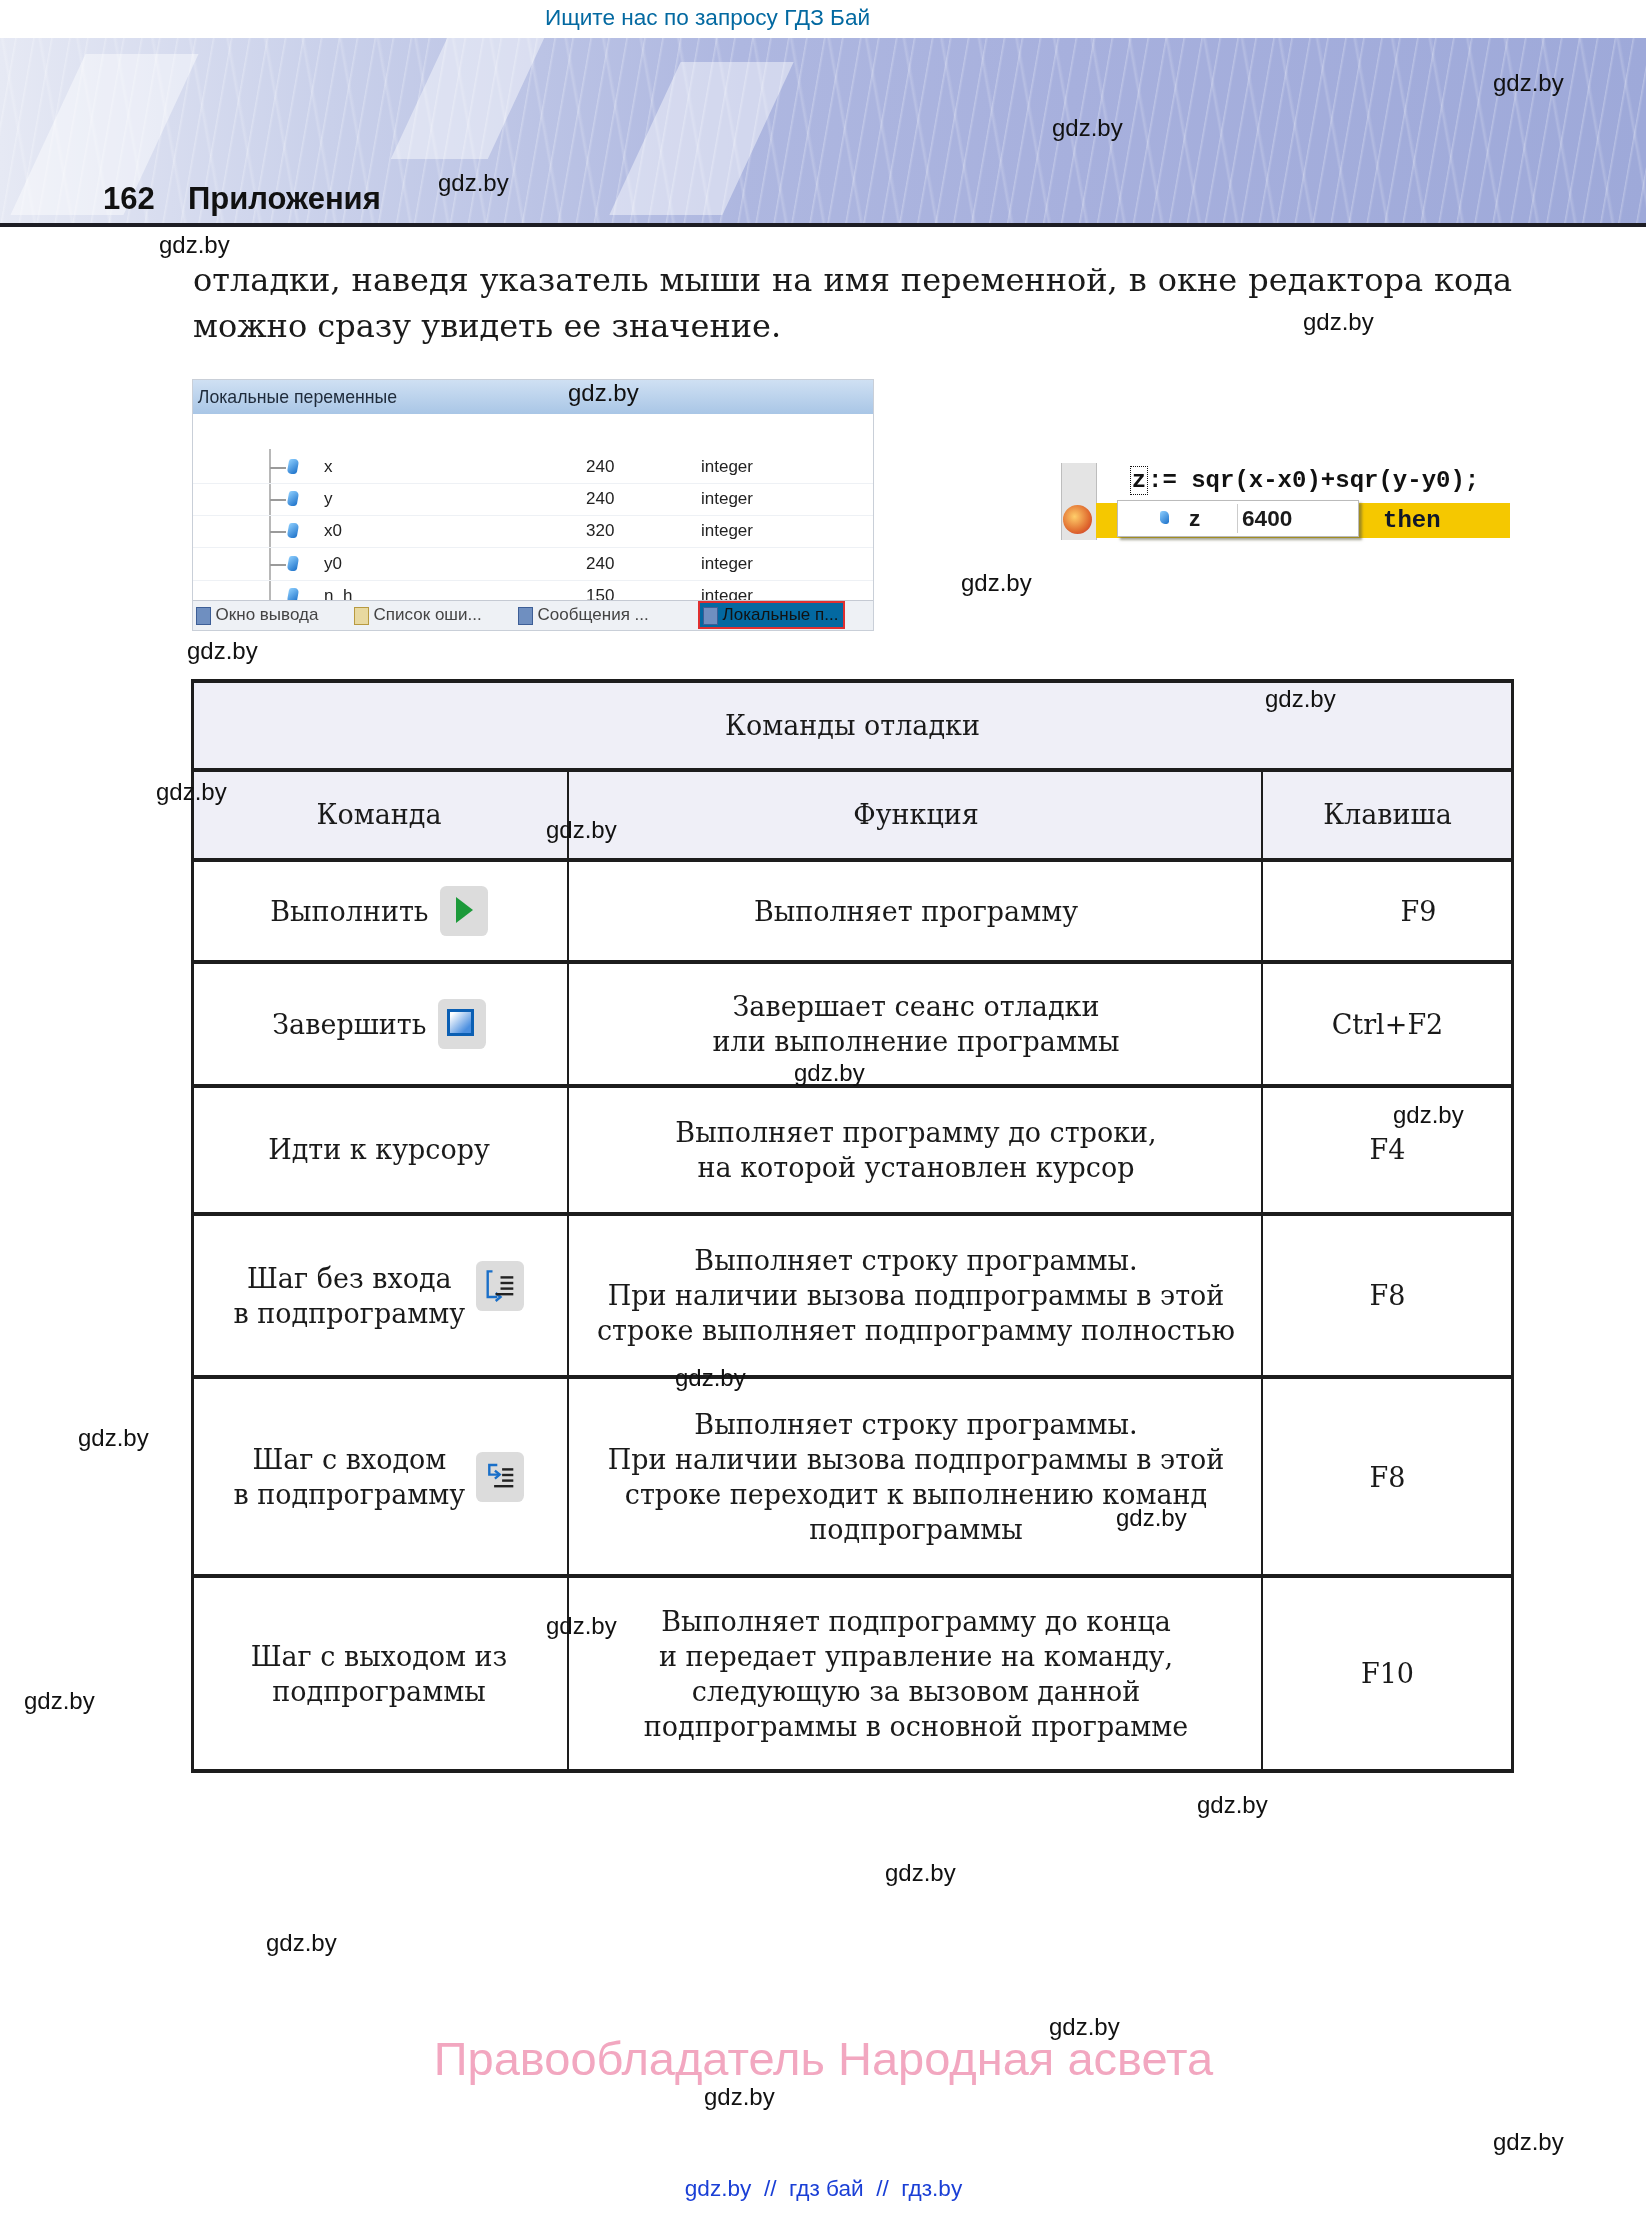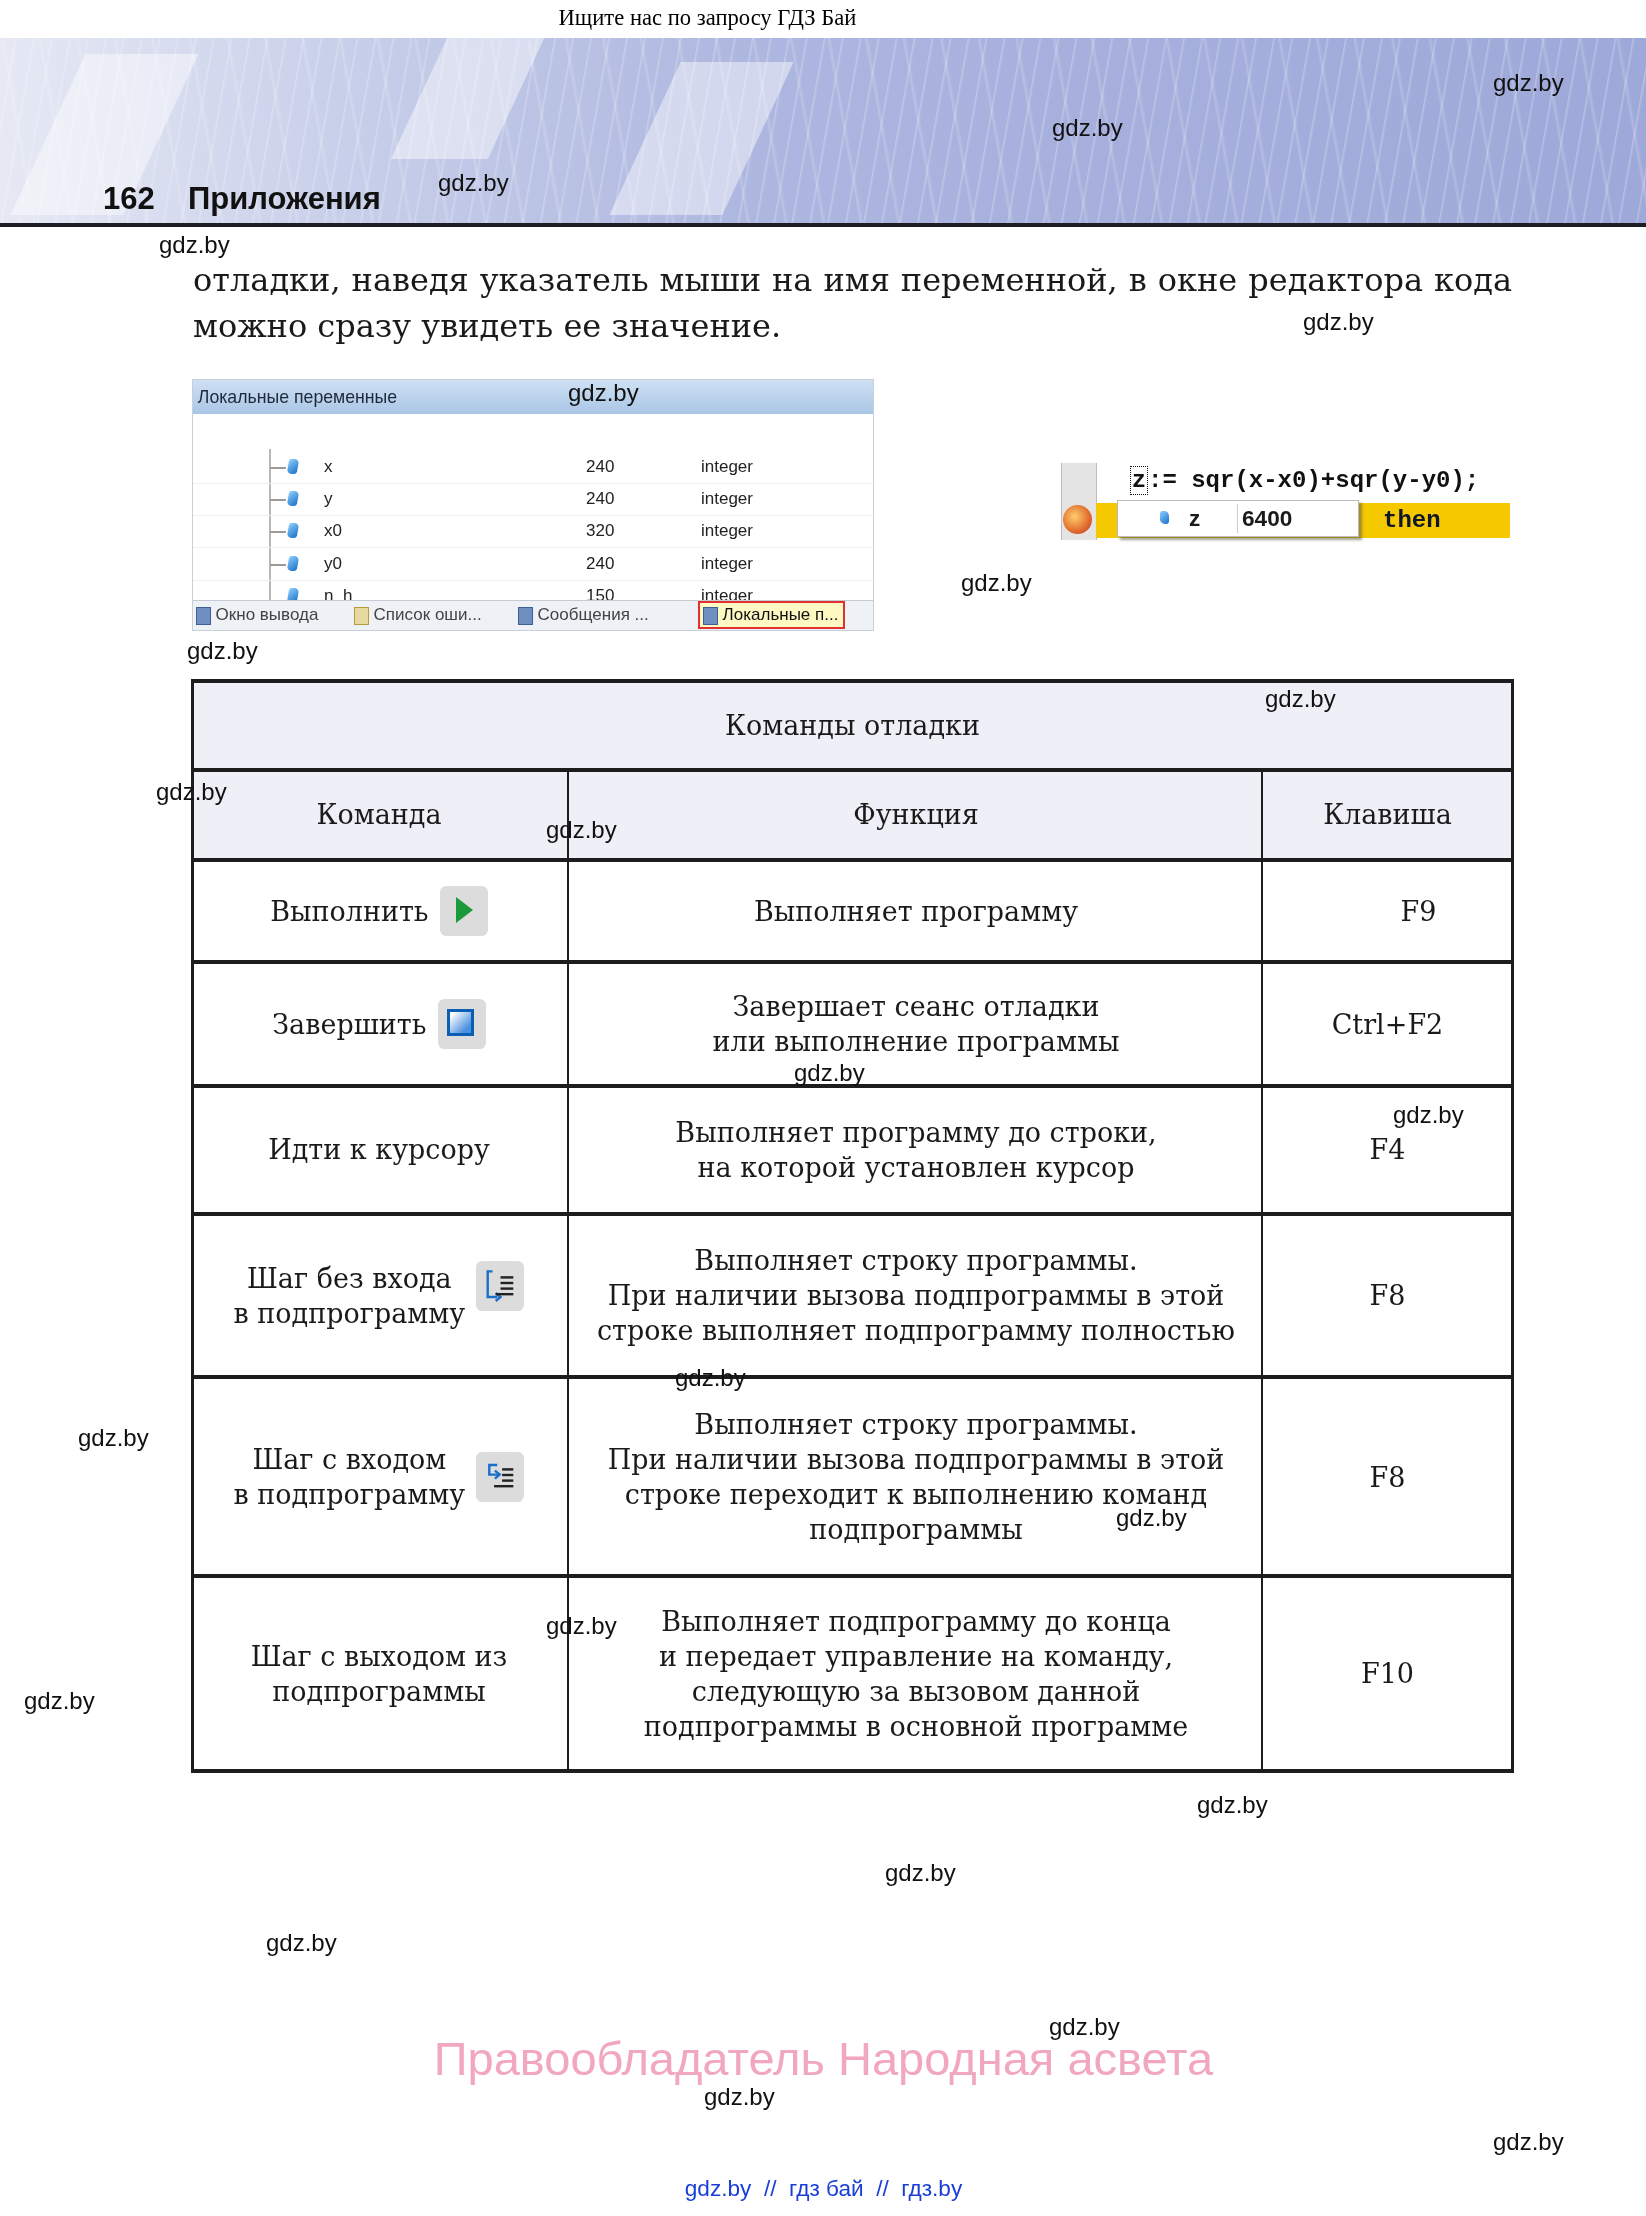--- a/index.html
+++ b/index.html
@@ -1,20 +1,20 @@
 <!DOCTYPE html>
 <html style="font-size:13px"><head>
 <meta charset="utf-8">
 <style>
   html, body { margin:0; padding:0; }
   body { width:1647px; height:2216px; position:relative; background:#ffffff; overflow:hidden;
          font-family:"DejaVu Serif", serif; color:#1a1a1a; }
   .abs { position:absolute; }
-  .promo { top:1.6px; left:0; width:1415px; text-align:center; color:#000000;
-           font-family:Liberation Serif, serif; font-size:22.6px; line-height:32px; }
+  .promo { top:1.6px; left:0; width:1415px; text-align:center; color:#0369a1;
+           font-family:Liberation Sans, sans-serif; font-size:22.6px; line-height:32px; }
   .banner { top:38px; left:0; width:1647px; height:189px;
      background:
        repeating-linear-gradient(100deg, rgba(255,255,255,0.0) 0px, rgba(255,255,255,0.0) 14.5px, rgba(255,255,255,0.25) 15.3px, rgba(255,255,255,0.0) 17.7px),
        repeating-linear-gradient(80deg, rgba(255,255,255,0.0) 0px, rgba(255,255,255,0.0) 32px, rgba(255,255,255,0.18) 34px, rgba(255,255,255,0.0) 37px),
        linear-gradient(90deg, #e6e9f4 0%, #c9d0ea 20%, #aeb7e0 45%, #a7b0dd 65%, #9ea9d9 100%);
      border-bottom:4px solid #1d1d24; box-sizing:border-box; }
   .banner .keyshape { position:absolute; background:rgba(255,255,255,0.45); transform:skewX(-25deg); }
   .page-num { top:181px; left:103px; font-family:"Liberation Sans", sans-serif; font-weight:bold; font-size:31px; color:#111; }
   .section { top:181px; left:188px; font-family:"Liberation Sans", sans-serif; font-weight:bold; font-size:31px; color:#111; }
   .wm { font-family:"Liberation Sans", sans-serif; font-size:24px; color:#111; line-height:27px; white-space:nowrap; }
@@ -29,21 +29,21 @@
   .locals .colhead span { position:absolute; }
   .locals .row { position:absolute; left:0; right:0; height:32px; line-height:32px; font-size:17px; color:#222; border-bottom:0.8px solid #eef1f5; }
   .locals .row span { position:absolute; }
   .locals .treeline { position:absolute; left:76px; top:69px; width:1.6px; height:153px; background:#b8b8b8; }
   .locals .gem { position:absolute; left:95px; top:8px; width:9.7px; height:14.5px; border-radius:2.4px 4.8px 2.4px 4.8px;
                  background:linear-gradient(135deg,#8fd0ff,#1a6fc8); transform:skewX(-10deg); }
   .locals .stub { position:absolute; left:77px; top:16px; width:16px; height:1.6px; background:#9a9a9a; }
   .locals .tabs { position:absolute; left:0; right:0; bottom:0; height:29px; background:#eef1f5; border-top:1.6px solid #c5cad3; font-size:17px; }
   .locals .tab { position:absolute; top:1.6px; height:24px; line-height:24px; color:#444; padding-left:22.6px; white-space:nowrap; }
   .locals .tab .ic { position:absolute; left:3.2px; top:4px; width:13px; height:16px; background:#6f8fc0; border:0.8px solid #3d5e96; }
-  .locals .tab.active { border:2.4px solid #e03030; color:#111; top:0; height:24px; padding-right:4.8px; background:#fef9c3; }
+  .locals .tab.active { border:2.4px solid #e03030; color:#111; top:0; height:24px; padding-right:4.8px; background:#0369a1; }
 
   
   .code { top:463px; left:1061px; width:450px; height:81px; font-family:"Liberation Mono", monospace; }
   .code .gutter { position:absolute; left:0; top:0; width:34px; height:77px; background:#e4e4e4; border-left:1.6px solid #bdbdbd; border-right:1.6px solid #bdbdbd; }
   .code .arrow { position:absolute; left:1.6px; top:42px; width:29px; height:29px; border-radius:50%; background:radial-gradient(circle at 40% 40%,#ffce6a,#e06b2f 60%,#c5282a); }
   .code .line1 { position:absolute; left:69px; top:3.2px; font-size:24px; font-weight:bold; color:#111; white-space:pre; }
   .code .caret { display:inline-block; border:1.6px dotted #111; padding:0 0.8px; }
   .code .hl { position:absolute; left:35px; top:40px; width:414px; height:35px; background:#f5c800; }
   .code .then { position:absolute; left:322px; top:44px; font-size:24px; font-weight:bold; color:#0f172a; }
   .code .tip { position:absolute; left:56px; top:37px; width:240px; height:35px; background:#fff; border:0.8px solid #bbb; box-shadow:3.2px 3.2px 2.4px rgba(90,90,60,0.55); font-family:"Liberation Sans", sans-serif; }

